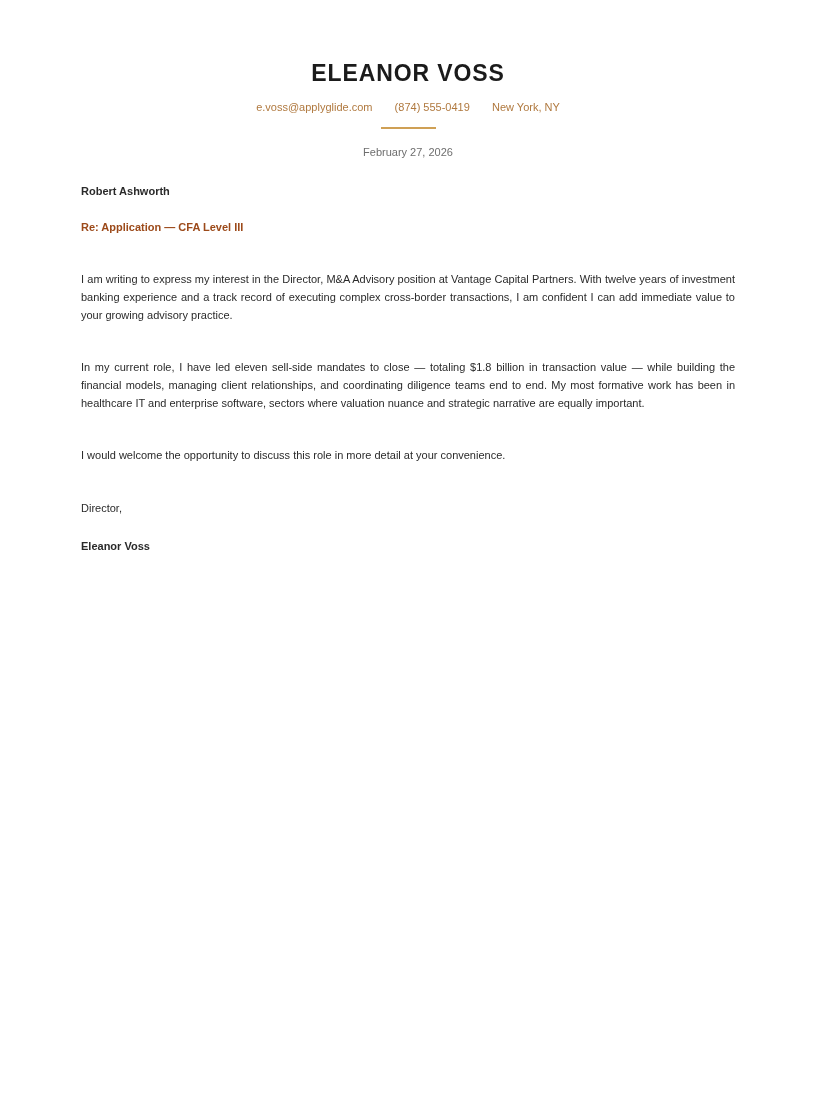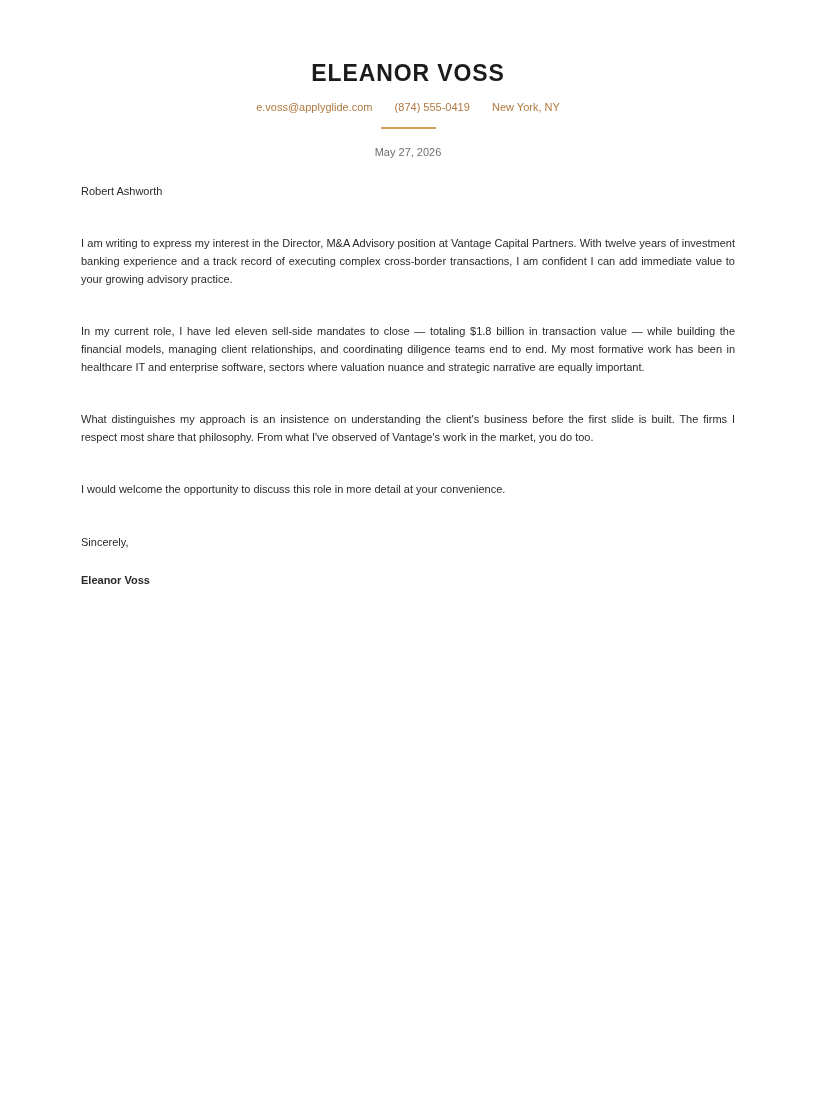--- a/index.html
+++ b/index.html
@@ -81,21 +81,21 @@
   }
 
   
   .recipient-block {
     margin-top: 24px;
     font-size: 11px;
     line-height: 17px;
     color: #2a2a2a;
     text-align: left;
   }
-  .recipient-name { color: #2a2a2a; }
+  .recipient-name { color: #2a2a2a; font-weight: bold; }
   .recipient-role {
     color: #9c4a1a;
     font-weight: bold;
   }
   .recipient-org { color: #2a2a2a; }
 
   
   .subject-line {
     margin-top: 19px;
     font-size: 11px;
@@ -149,32 +149,32 @@
       <div class="contact-line">
         <span class="contact-item">e.voss@applyglide.com</span>
         <span class="contact-gap"></span>
         <span class="contact-item">(874) 555-0419</span>
         <span class="contact-gap"></span>
         <span class="contact-item">New York, NY</span>
       </div>
 
       <hr class="header-rule">
 
-      <div class="letter-date">May 27, 2026</div>
+      <div class="letter-date">February 27, 2026</div>
     </div>
 
     <div class="recipient-block">
       <div class="recipient-name">Robert Ashworth</div>
     </div>
 
+    <div class="subject-line">Re: Application — CFA Level III</div>
 
 
     <p class="body-paragraph">I am writing to express my interest in the Director, M&amp;A Advisory position at Vantage Capital Partners. With twelve years of investment banking experience and a track record of executing complex cross-border transactions, I am confident I can add immediate value to your growing advisory practice.</p>
     <p class="body-paragraph">In my current role, I have led eleven sell-side mandates to close — totaling $1.8 billion in transaction value — while building the financial models, managing client relationships, and coordinating diligence teams end to end. My most formative work has been in healthcare IT and enterprise software, sectors where valuation nuance and strategic narrative are equally important.</p>
-    <p class="body-paragraph">What distinguishes my approach is an insistence on understanding the client's business before the first slide is built. The firms I respect most share that philosophy. From what I've observed of Vantage's work in the market, you do too.</p>
     <p class="body-paragraph">I would welcome the opportunity to discuss this role in more detail at your convenience.</p>
 
-    <div class="closing-salutation">Sincerely,</div>
+    <div class="closing-salutation">Director,</div>
 
     <div class="signature-name">Eleanor Voss</div>
 
   </div>
 </div>
 
 </body></html>

